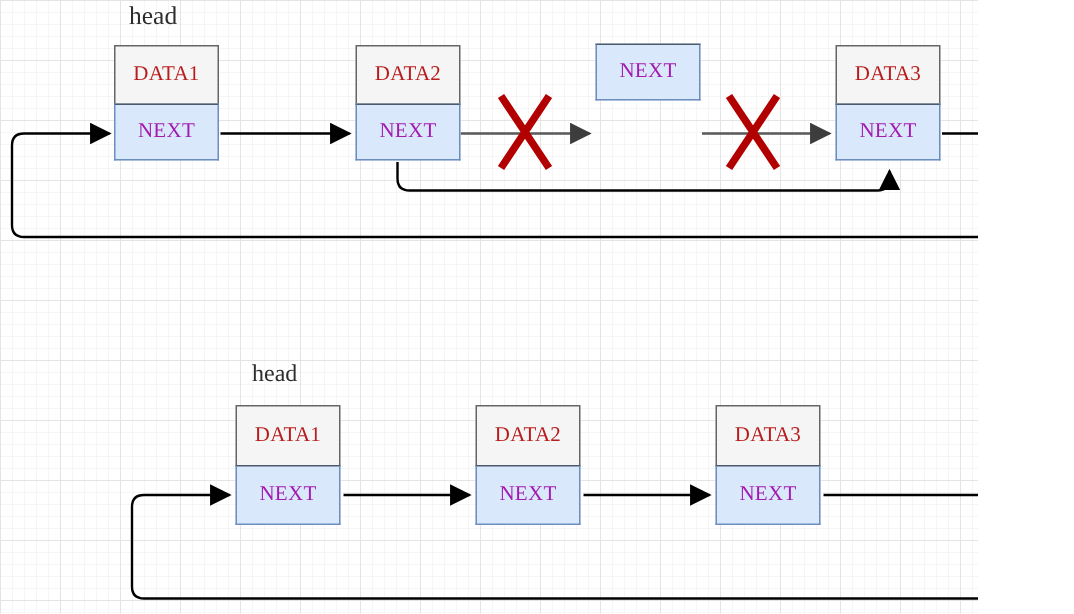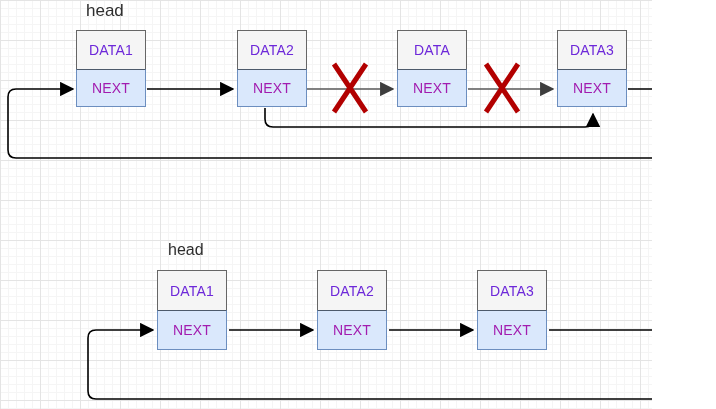--- a/index.html
+++ b/index.html
@@ -1,33 +1,33 @@
 <!DOCTYPE html>
 <html><head>
 <meta charset="utf-8">
 <style>
   html,body{margin:0;padding:0;background:#fff;}
   .canvas{
     position:relative;
     width:652px;height:409px;
     overflow:hidden;
-    font-family:Liberation Sans, sans-serif;
+    font-family:Liberation Serif, serif;
     background-color:#ffffff;
     background-image:
       linear-gradient(#e4e4e4 1px, transparent 1px),
       linear-gradient(90deg, #e4e4e4 1px, transparent 1px),
       linear-gradient(#f5f5f5 1px, transparent 1px),
       linear-gradient(90deg, #f5f5f5 1px, transparent 1px);
     background-size:40px 40px,40px 40px,8px 8px,8px 8px;
   }
   svg.wires{position:absolute;left:0;top:0;pointer-events:none;}
   .node{position:absolute;width:70px;}
   .node .data-field{
     box-sizing:border-box;height:40px;
-    border:1px solid #666666;background:#f5f5f5;color:#6d28d9;
+    border:1px solid #666666;background:#f5f5f5;color:#b91c1c;
     display:flex;align-items:center;justify-content:center;
     font-size:14px;letter-spacing:.2px;
   }
   .node .next-field{
     box-sizing:border-box;height:38px;margin-top:-1px;
     border:1px solid #6c8ebf;border-top-color:#4d5a6b;background:#dae8fc;color:#a21caf;
     display:flex;align-items:center;justify-content:center;
     font-size:14px;letter-spacing:.2px;
   }
   .node.tall .data-field{height:41px;}
@@ -78,21 +78,20 @@
     <div class="data-field">DATA1</div>
     <div class="next-field">NEXT</div>
   </div>
 
   <div class="node" style="left:237px;top:30px;">
     <div class="data-field">DATA2</div>
     <div class="next-field">NEXT</div>
   </div>
 
   <div class="node" style="left:397px;top:30px;">
-    <div class="data-field">DATA</div>
     <div class="next-field">NEXT</div>
   </div>
 
   <div class="node" style="left:557px;top:30px;">
     <div class="data-field">DATA3</div>
     <div class="next-field">NEXT</div>
   </div>
 
   <div class="head-label head-bottom">head</div>
 

